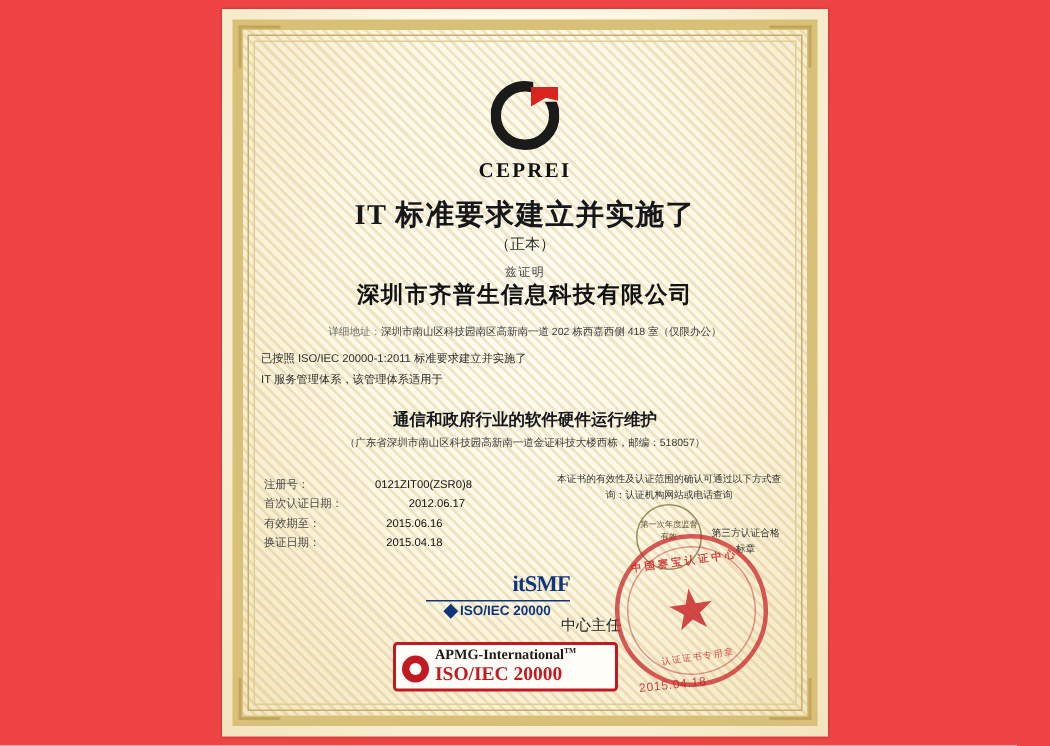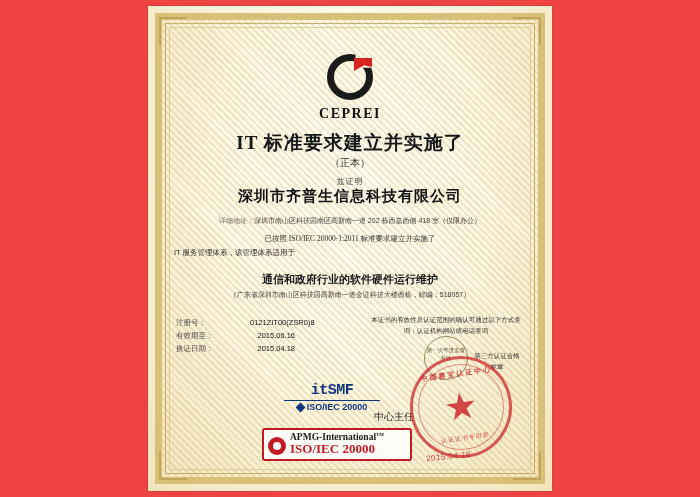--- a/index.html
+++ b/index.html
@@ -147,24 +147,22 @@
     left: 0; right: 0; top: 184px;
     text-align: center;
     font-size: 7px;
     color: #3a3a3a;
   }
   .addr-row .lab { color: #6b6b6b; }
 
   .stmt1 {
     position: absolute;
     left: 0; right: 0; top: 202px;
-    text-align: center;
     font-size: 7.5px;
     color: #2d2d2d;
-    font-family: Liberation Serif, serif;
   }
   .stmt2 {
     position: absolute;
     left: 0; right: 0; top: 216px;
     text-align: left;
     font-size: 7.5px;
     color: #2d2d2d;
   }
   .scope-title {
     position: absolute;
@@ -235,25 +233,26 @@
 
   
   .itsmf {
     position: absolute;
     left: 110px;
     top: 350px;
     width: 96px;
     text-align: center;
   }
   .itsmf .t1 {
-    font-family: Liberation Mono, monospace;
+    font-family: Liberation Serif, serif;
     font-size: 15px;
     font-weight: bold;
     color: #10357c;
     letter-spacing: -0.5px;
+    text-align: right;
   }
   .itsmf .t1 .it { color: #10357c; }
   .itsmf .t2 {
     margin-top: 1px;
     font-size: 9px;
     font-weight: bold;
     color: #10357c;
     border-top: 1px solid #10357c;
     padding-top: 1px;
   }
@@ -402,20 +401,23 @@
       <div class="stmt2">IT 服务管理体系，该管理体系适用于</div>
 
       <div class="scope-title">通信和政府行业的软件硬件运行维护</div>
       <div class="scope-note">（广东省深圳市南山区科技园高新南一道金证科技大楼西栋，邮编：518057）</div>
 
       <div class="details">
         <div class="row">
           <span class="lab">注册号：</span><span class="val">0121ZIT00(ZSR0)8</span>
         </div>
         <div class="row">
+          <span class="lab">首次认证日期：</span><span class="val">2012.06.17</span>
+        </div>
+        <div class="row">
           <span class="lab">有效期至：</span><span class="val">2015.06.16</span>
         </div>
         <div class="row">
           <span class="lab">换证日期：</span><span class="val">2015.04.18</span>
         </div>
       </div>
 
       <div class="right-note">本证书的有效性及认证范围的确认可通过以下方式查询：认证机构网站或电话查询</div>
       <div class="stamp-circle-small">第一次年度监督有效</div>
       <div class="third-party">第三方认证合格标章</div>

